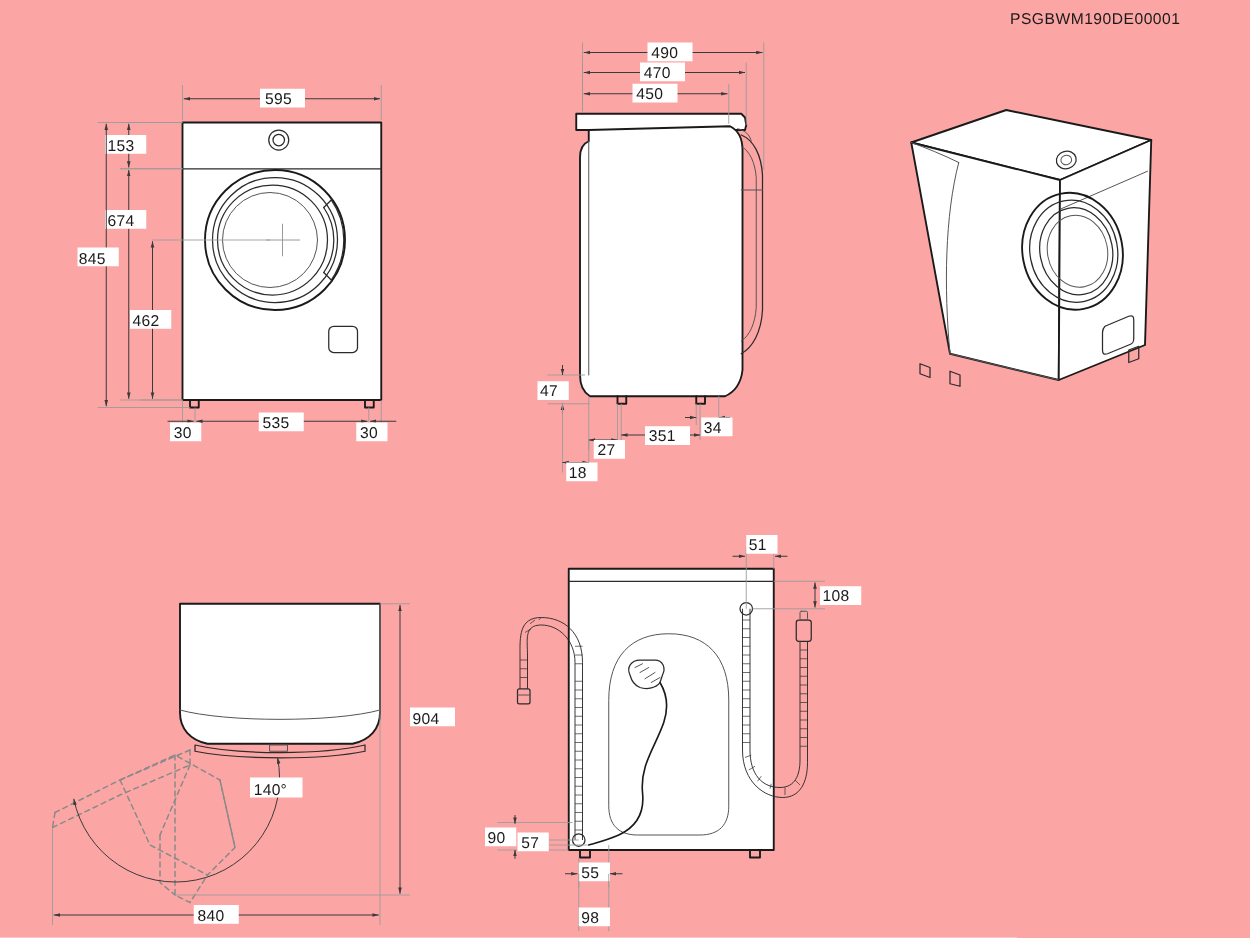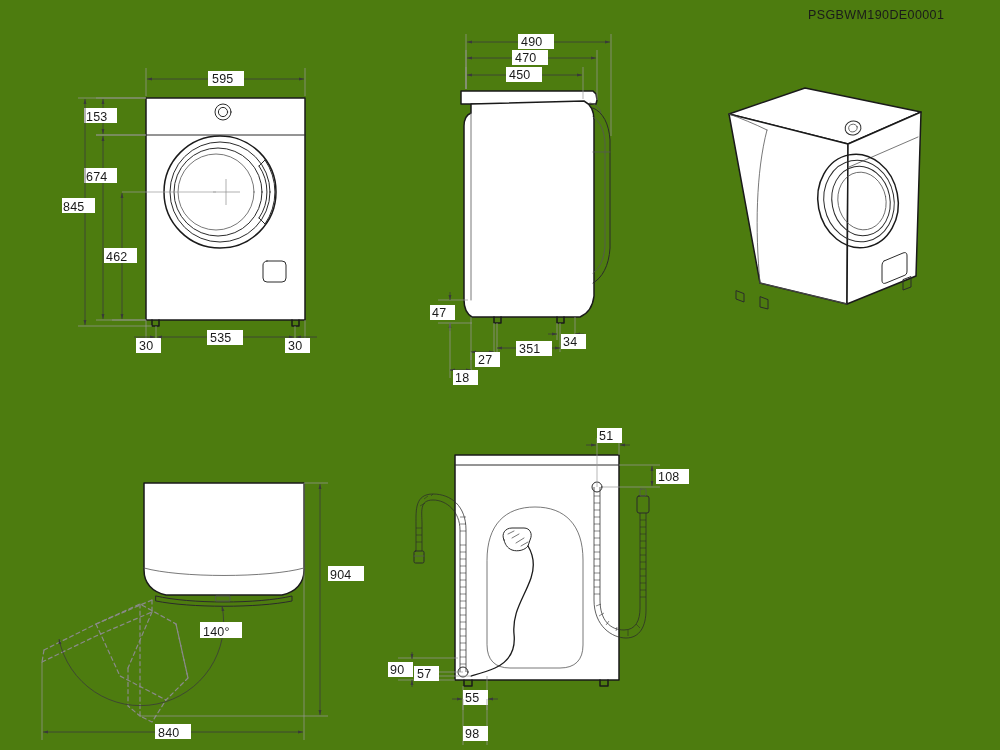--- a/index.html
+++ b/index.html
@@ -13,21 +13,21 @@
     font-family: "Liberation Sans", sans-serif;
     color: #1a1a1a;
     overflow: hidden;
     position: relative;
   }
   #sheet {
     position: absolute;
     left: 0; top: 0;
     width: 1000px;
     height: 750px;
-    background: #4d7c0f;
+    background: #fca5a5;
   }
   svg#drawing {
     position: absolute;
     left: 0;
     top: 0;
     width: 1000px;
     height: 750px;
     display: block;
   }
   text {

